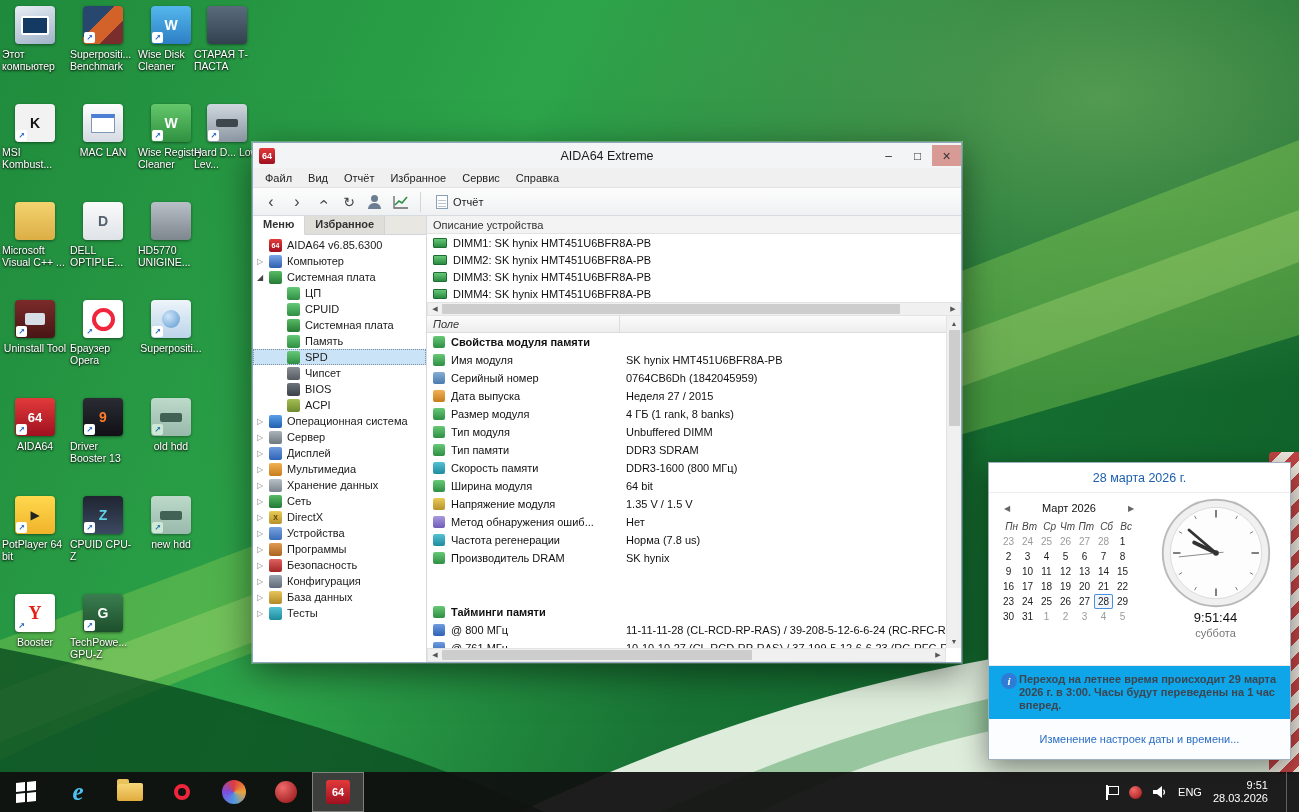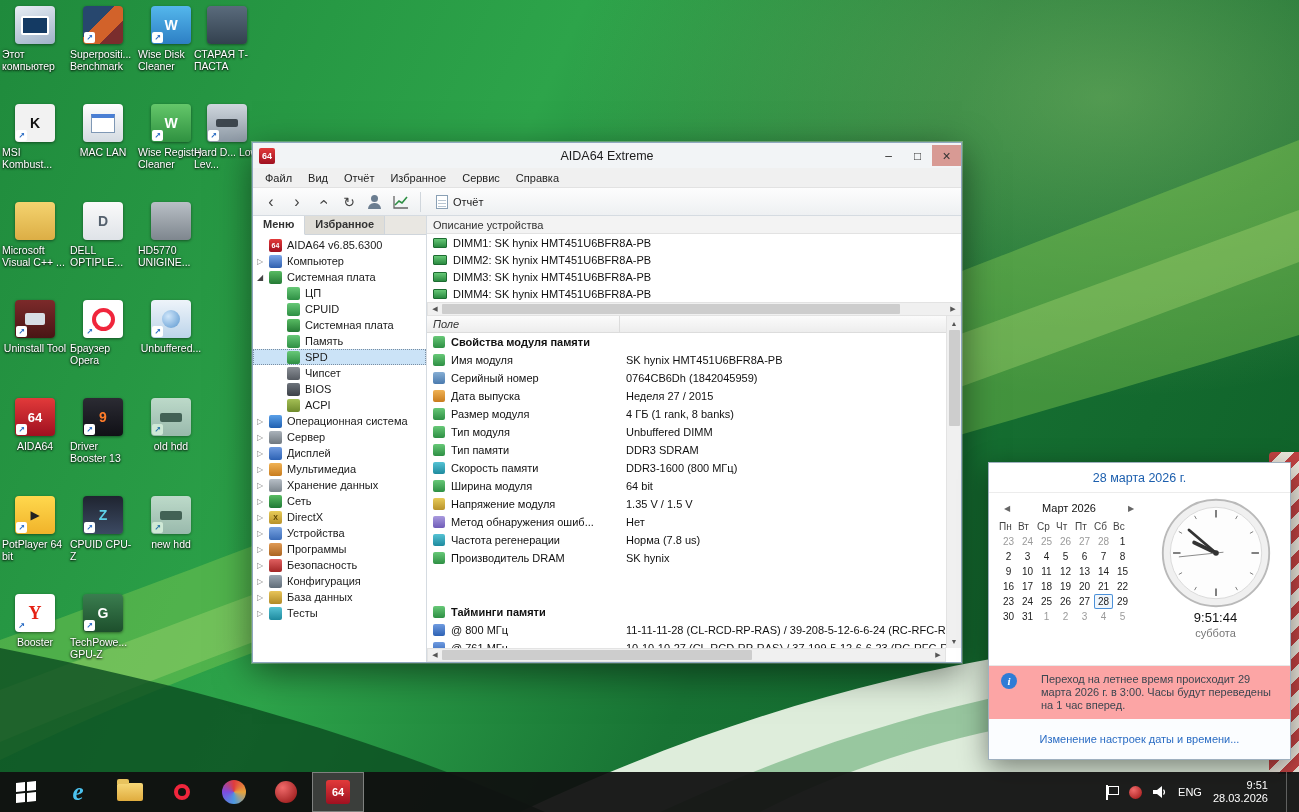--- a/index.html
+++ b/index.html
@@ -131,28 +131,28 @@
   .flyout { position:absolute; left:988px; top:462px; width:303px; height:298px; z-index:5;
     background:#fff; border:1px solid #9fb0bf; box-shadow:0 8px 26px rgba(0,0,0,.45); display:flex; flex-direction:column; font-size:11px; }
   .fly-date { flex:none; height:30px; display:flex; align-items:center; justify-content:center; color:#1c5fae; font-size:12.5px; border-bottom:1px solid #ececec; }
   .fly-mid { flex:none; display:flex; height:172px; }
   .cal { width:152px; flex:none; padding:6px 2px 0 10px; }
   .cal-nav { display:flex; align-items:center; height:18px; margin-bottom:2px; }
   .cal-prev,.cal-next { width:16px; color:#666; font-size:8px; text-align:center; }
   .cal-prev::before{content:"\25C0";} .cal-next::before{content:"\25B6";}
   .cal-month { flex:1; text-align:center; color:#111; font-size:11px; }
   .cal-grid { display:grid; grid-template-columns:repeat(7,19px); }
-  .ch { font-size:10px; color:#444; text-align:left; height:15px; line-height:15px; }
+  .ch { font-size:10px; color:#444; text-align:right; height:15px; line-height:15px;font-style:italic; }
   .cd { font-size:10px; color:#222; text-align:center; height:15px; line-height:15px; }
   .cd.muted { color:#9a9a9a; }
   .cd.selected { box-shadow:inset 0 0 0 1px #4a90d9; background:#f0f6fc; border-radius:2px; }
   .clockcol { flex:1; display:flex; flex-direction:column; align-items:center; padding-top:4px; }
   .fly-time { font-size:13px; color:#111; margin-top:1px; }
   .fly-weekday { font-size:11px; color:#777; margin-top:2px; }
-  .fly-info { flex:none; border-top:1px solid #e8e8e8; background:#fca5a5; padding:7px 12px; display:flex; gap:24px; color:#3c4650; line-height:13px; }
+  .fly-info { flex:none; border-top:1px solid #e8e8e8; background:#0ea5e9; padding:7px 12px; display:flex; gap:2px; color:#3c4650; line-height:13px;font-weight:bold; }
   .info-ico { flex:none; width:16px; height:16px; border-radius:50%; background:#2f7cd6; color:#fff; display:flex; align-items:center; justify-content:center;
     font-family:"Liberation Serif",serif; font-style:italic; font-weight:bold; font-size:11px; }
   .info-ico::after{content:"i";}
   .fly-link { flex:1; display:flex; align-items:center; justify-content:center; color:#2a6cc4; background:#fbfdff; }
 
   
   .taskbar { position:absolute; left:0; right:0; bottom:0; height:40px; z-index:10;
     background:rgba(16,16,16,.94); display:flex; align-items:center; color:#fff; }
   .tapp { width:52px; height:40px; flex:none; display:flex; align-items:center; justify-content:center; }
   .tapp.active { background:rgba(255,255,255,.18); box-shadow:inset 0 0 0 1px rgba(255,255,255,.35); }
@@ -303,21 +303,21 @@
 
       <div class="dcell">
         <div class="dicon di-unigine"></div>
         <div class="dlabel">HD5770 UNIGINE...</div>
       </div>
 
       <div class="dcell">
         <div class="dicon di-crystaldisk">
           <span class="scb on"></span>
         </div>
-        <div class="dlabel">Unbuffered...</div>
+        <div class="dlabel">Superpositi...</div>
       </div>
 
       <div class="dcell">
         <div class="dicon di-hdd">
           <span class="scb on"></span>
         </div>
         <div class="dlabel">old hdd</div>
       </div>
 
       <div class="dcell">

